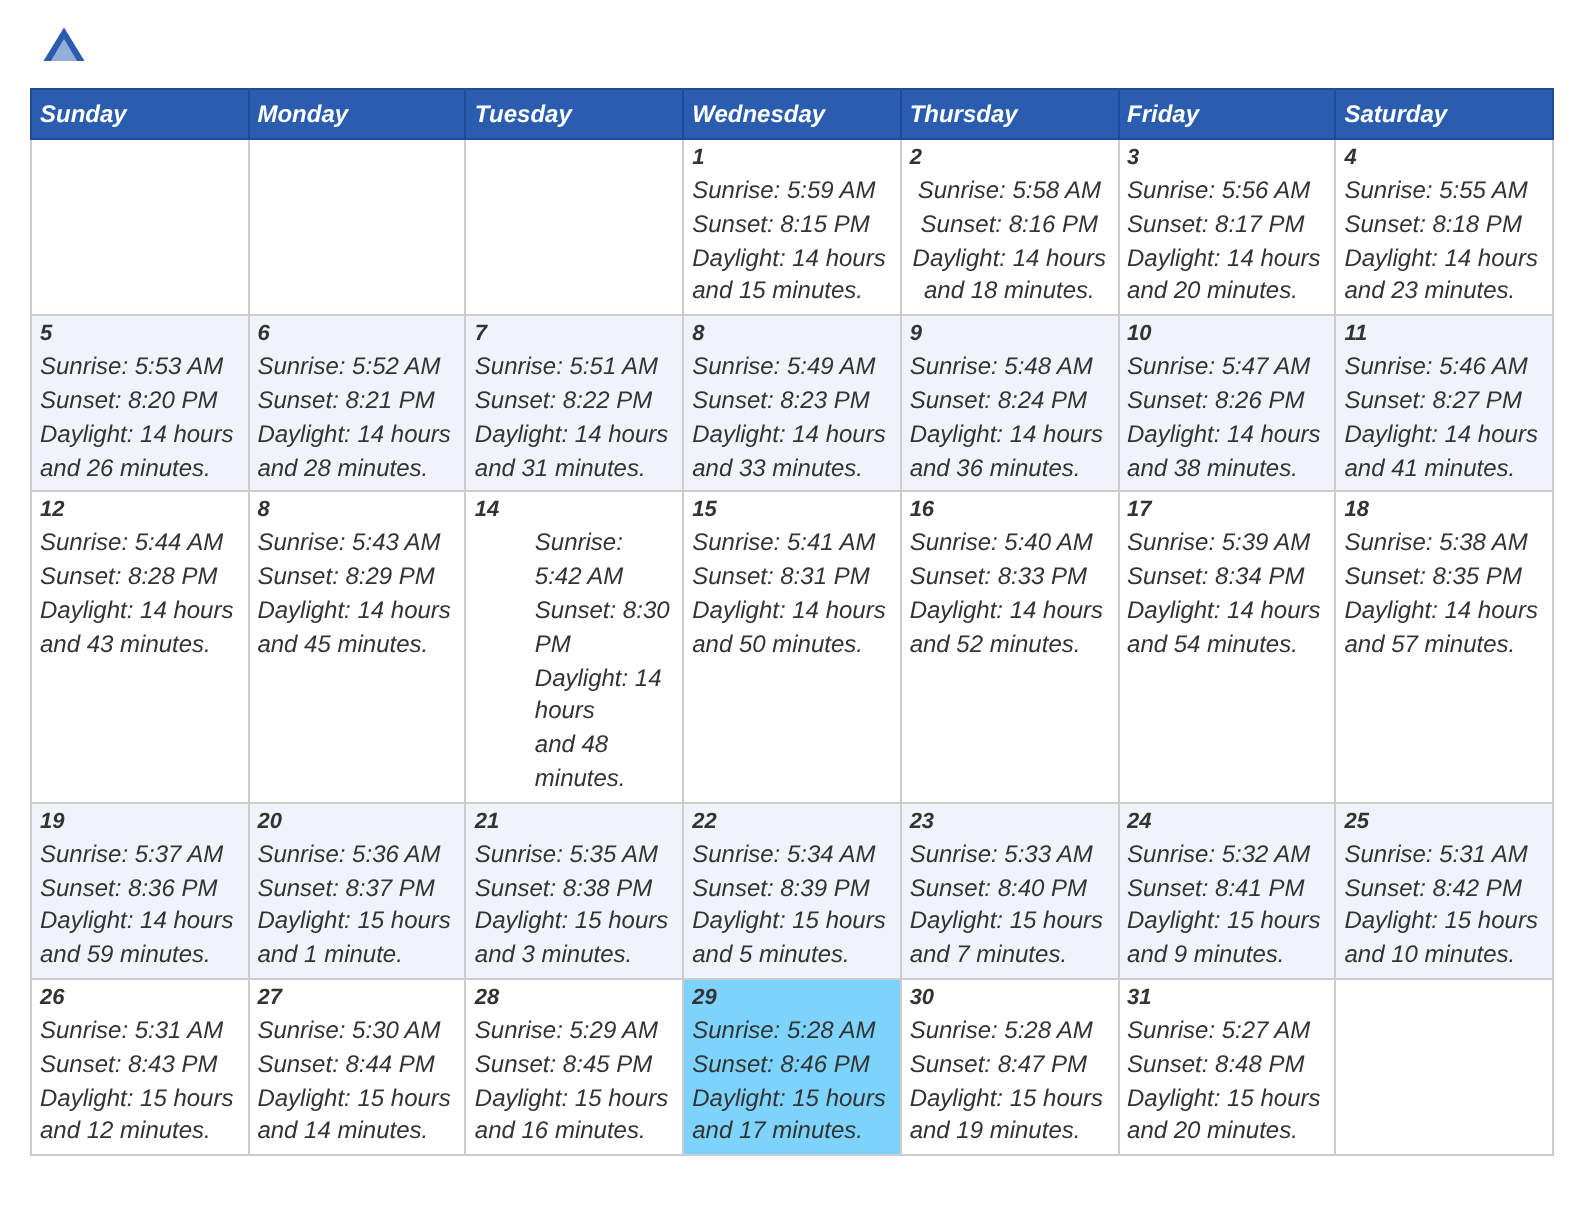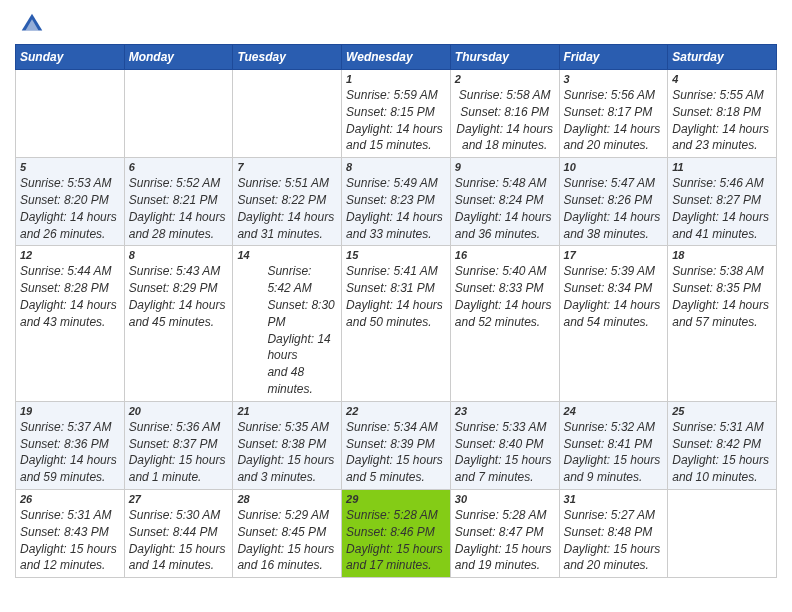--- a/index.html
+++ b/index.html
@@ -344,21 +344,21 @@
 Daylight: 15 hours
 and 14 minutes.</div>
           </td>
           <td style="background: rgb(255, 255, 255);">
             <span class="day-num">28</span>
             <div class="day-info" style="white-space: pre-line;">Sunrise: 5:29 AM
 Sunset: 8:45 PM
 Daylight: 15 hours
 and 16 minutes.</div>
           </td>
-          <td style="background: #84cc16;">
+          <td style="background: #7dd3fc;">
             <span class="day-num">29</span>
             <div class="day-info" style="white-space: pre-line;">Sunrise: 5:28 AM
 Sunset: 8:46 PM
 Daylight: 15 hours
 and 17 minutes.</div>
           </td>
           <td style="background: rgb(255, 255, 255);">
             <span class="day-num">30</span>
             <div class="day-info" style="white-space: pre-line;">Sunrise: 5:28 AM
 Sunset: 8:47 PM

